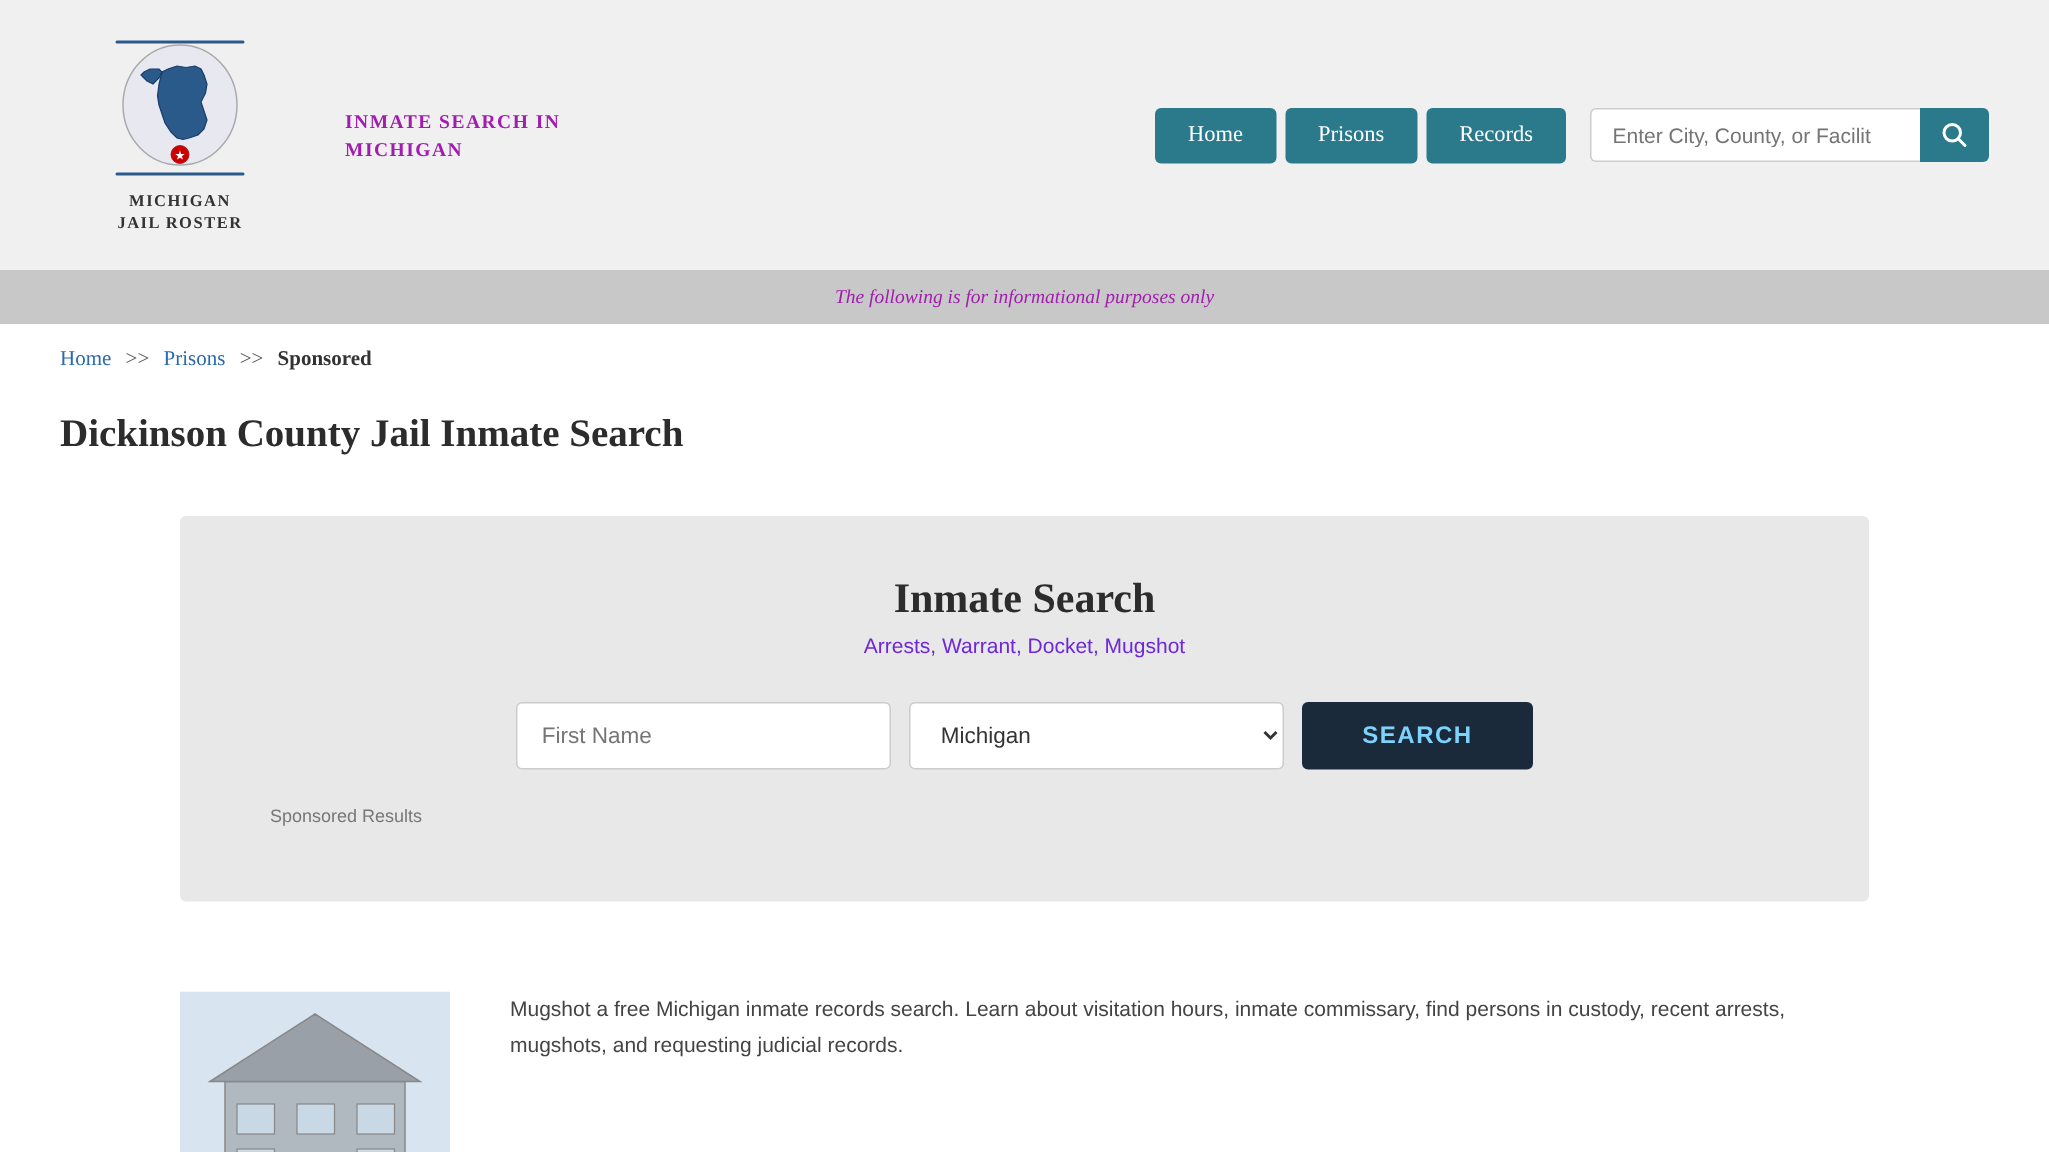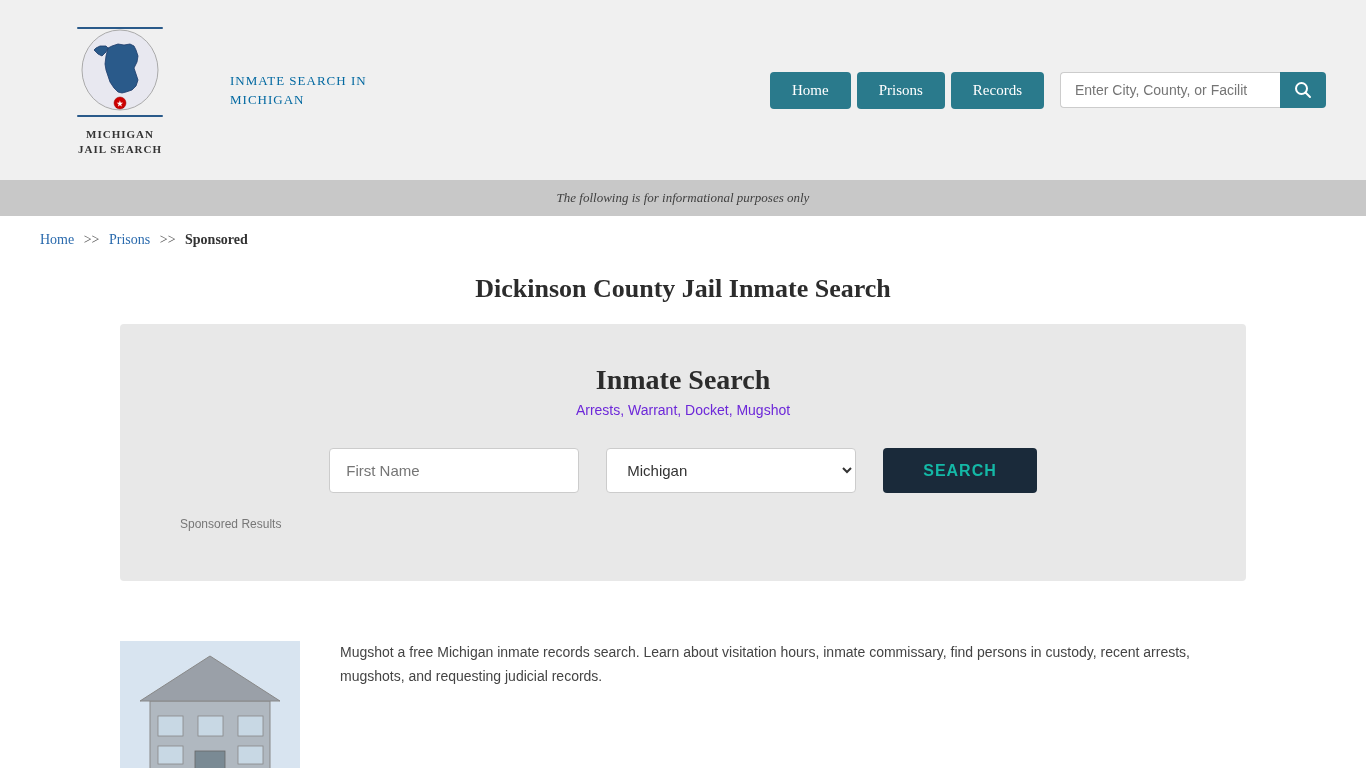--- a/index.html
+++ b/index.html
@@ -28,22 +28,22 @@
       font-size: 11px;
       font-weight: bold;
       text-align: center;
       color: #333;
       letter-spacing: 1px;
       margin-top: 4px;
       line-height: 1.4;
     }
     .site-title {
       font-size: 13px;
-      font-weight: normal;
-      color: #0369a1;
+      font-weight: bold;
+      color: #a21caf;
       letter-spacing: 1px;
       text-transform: uppercase;
       margin-right: auto;
       line-height: 1.5;
     }
     .nav-area {
       display: flex;
       align-items: center;
       gap: 6px;
     }
@@ -83,21 +83,21 @@
       align-items: center;
       justify-content: center;
     }
 
     
     .info-bar {
       background: #c8c8c8;
       text-align: center;
       padding: 10px;
       font-size: 13px;
-      color: #404040;
+      color: #a21caf;
       font-style: italic;
     }
 
     
     .breadcrumb-area {
       padding: 16px 40px;
       font-size: 14px;
     }
     .breadcrumb-area a {
       color: #2a6aad;
@@ -107,22 +107,21 @@
       margin: 0 6px;
       color: #555;
     }
     .breadcrumb-current {
       font-weight: bold;
       color: #333;
     }
 
     
     .page-title-area {
-      text-align: center;
-      padding: 10px 40px 20px;
+      padding: 10px 40px 40px;
     }
     .page-title-area h1 {
       font-size: 26px;
       font-weight: bold;
       color: #2c2c2c;
       font-family: Georgia, serif;
     }
 
     
     .search-card {
@@ -139,21 +138,21 @@
       font-family: Liberation Serif, serif;
     }
     .search-card .subtitle {
       font-size: 14px;
       color: #6d28d9;
       margin-bottom: 30px;
       font-family: Arial, sans-serif;
     }
     .search-form {
       display: flex;
-      gap: 27px;
+      gap: 12px;
       justify-content: center;
     }
     .form-input {
       padding: 12px 16px;
       font-size: 15px;
       border: 1px solid #ccc;
       border-radius: 4px;
       width: 250px;
       font-family: Arial, sans-serif;
       color: #aaa;
@@ -163,21 +162,21 @@
       font-size: 15px;
       border: 1px solid #ccc;
       border-radius: 4px;
       width: 250px;
       font-family: Arial, sans-serif;
       color: #333;
       background: #fff;
     }
     .search-btn {
       background: #1a2a3a;
-      color: #14b8a6;
+      color: #7dd3fc;
       border: none;
       padding: 0 40px;
       font-size: 16px;
       font-weight: bold;
       letter-spacing: 1px;
       border-radius: 4px;
       cursor: pointer;
       font-family: Arial, sans-serif;
     }
     .sponsored-label {
@@ -226,21 +225,21 @@
           <circle cx="40" cy="75" r="6" fill="#c00" stroke="#900" stroke-width="0.5"></circle>
           <text x="40" y="78" text-anchor="middle" fill="#fff" font-size="7" font-weight="bold">★</text>
         </g>
 
         <rect x="2" y="92" width="86" height="2" fill="#2a5a8a" rx="1"></rect>
         <rect x="2" y="4" width="86" height="2" fill="#2a5a8a" rx="1"></rect>
       </svg>
     </div>
     <div class="logo-text">
       <span>MICHIGAN</span><br>
-      <span>JAIL SEARCH</span>
+      <span>JAIL ROSTER</span>
     </div>
   </div>
 
   <div class="site-title">
     INMATE SEARCH IN<br>MICHIGAN
   </div>
 
   <div class="nav-area">
     <button class="nav-btn">Home</button>
     <button class="nav-btn">Prisons</button>

